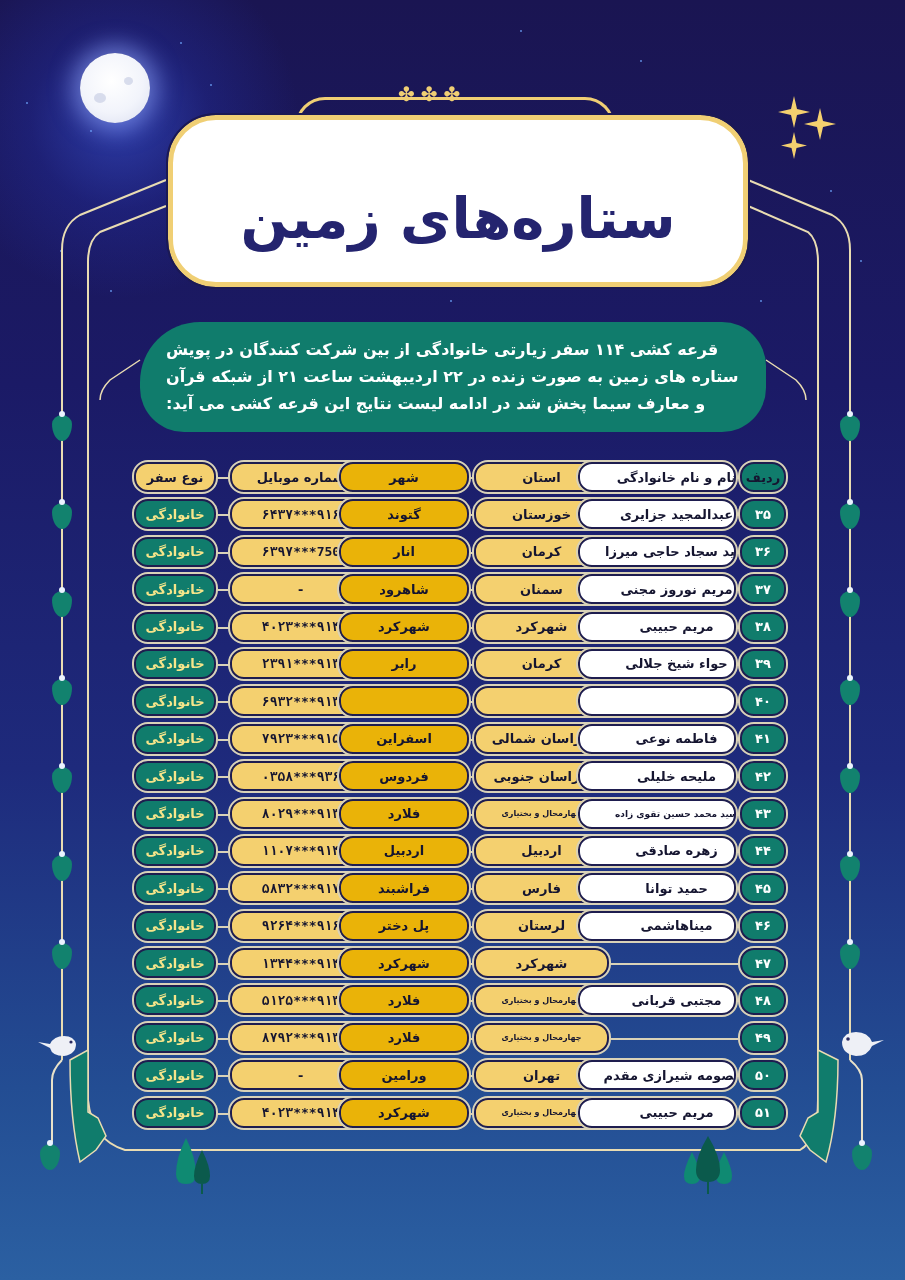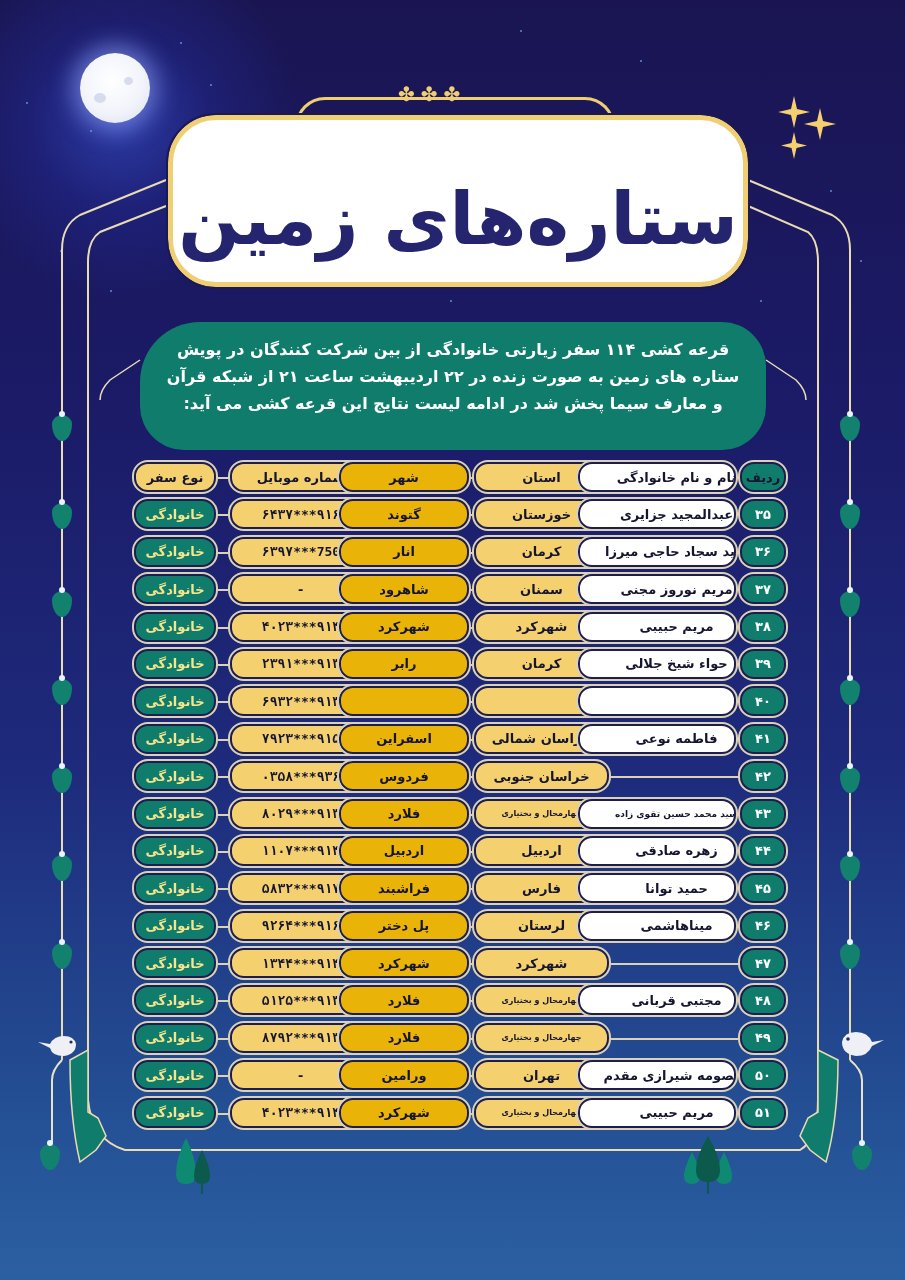--- a/index.html
+++ b/index.html
@@ -38,27 +38,27 @@
       border-radius: 48px;
       display: flex; align-items: center; justify-content: center;
     }
     .logo-arch {
       position: absolute; left: 295px; top: 97px; width: 320px; height: 40px;
       border: 3px solid #f0cf74; border-bottom: none; border-radius: 30px 30px 0 0;
     }
     .ornament { position: absolute; left: 398px; top: 84px; display: flex; gap: 6px; }
     .ornament span { color: #f0cf74; font-size: 20px; line-height: 20px; }
     .logo-text {
-      font-family: "DejaVu Sans", sans-serif; font-weight: bold; font-size: 72px; color: #24246f;
+      font-family: "DejaVu Sans", sans-serif; font-weight: bold; font-size: 56px; color: #24246f;
       letter-spacing: -2px; direction: rtl; line-height: 1; margin-top: 36px;
     }
     .intro {
-      position: absolute; left: 140px; top: 322px; width: 626px; height: 128px;
+      position: absolute; left: 140px; top: 322px; width: 626px; height: 110px;
       background: #107c6c; border-radius: 60px 44px 44px 44px;
-      color: #ffffff; direction: rtl; text-align: center;
+      color: #ffffff; direction: rtl; text-align: left;
       font-size: 16px; font-weight: bold; line-height: 27px; padding: 14px 26px 0 26px;
     }
     .table { position: absolute; left: 134px; top: 460px; width: 652px; }
     .row { position: relative; height: 37.4px; }
     .row .connector {
       position: absolute; left: 30px; right: 30px; top: 17px; height: 2px; background: #d9d2b8;
     }
     .cell {
       position: absolute; top: 2px; height: 30px; border-radius: 14px;
       border: 2px solid #1e1d4f; outline: 2px solid #d9d2b8;
@@ -262,20 +262,21 @@
     <div class="cell c-name">فاطمه نوعی</div>
     <div class="cell c-num">۴۱</div>
   </div>
 
   <div class="row">
     <div class="connector"></div>
     <div class="cell c-trip">خانوادگی</div>
     <div class="cell c-phone">۹۳۶***۰۳۵۸</div>
     <div class="cell c-city">فردوس</div>
     <div class="cell c-prov">خراسان جنوبی</div>
+    <div class="cell c-name">ملیحه خلیلی</div>
     <div class="cell c-num">۴۲</div>
   </div>
 
   <div class="row">
     <div class="connector"></div>
     <div class="cell c-trip">خانوادگی</div>
     <div class="cell c-phone">۹۱۳***۸۰۲۹</div>
     <div class="cell c-city">فلارد</div>
     <div class="cell c-prov xsmall">چهارمحال و بختیاری</div>
     <div class="cell c-name small">سید محمد حسین تقوی زاده</div>

